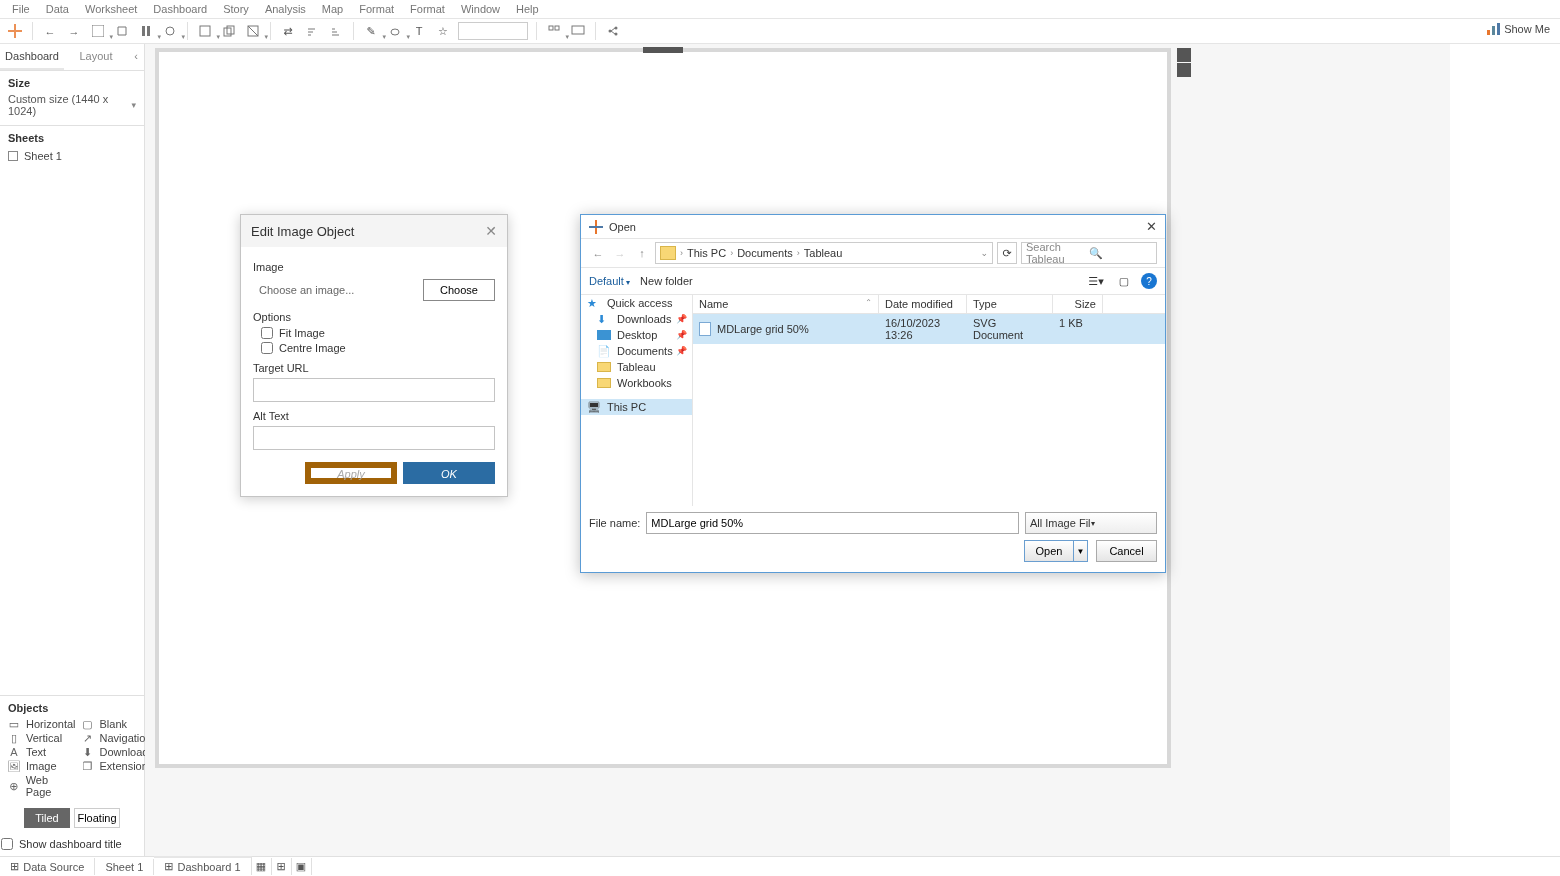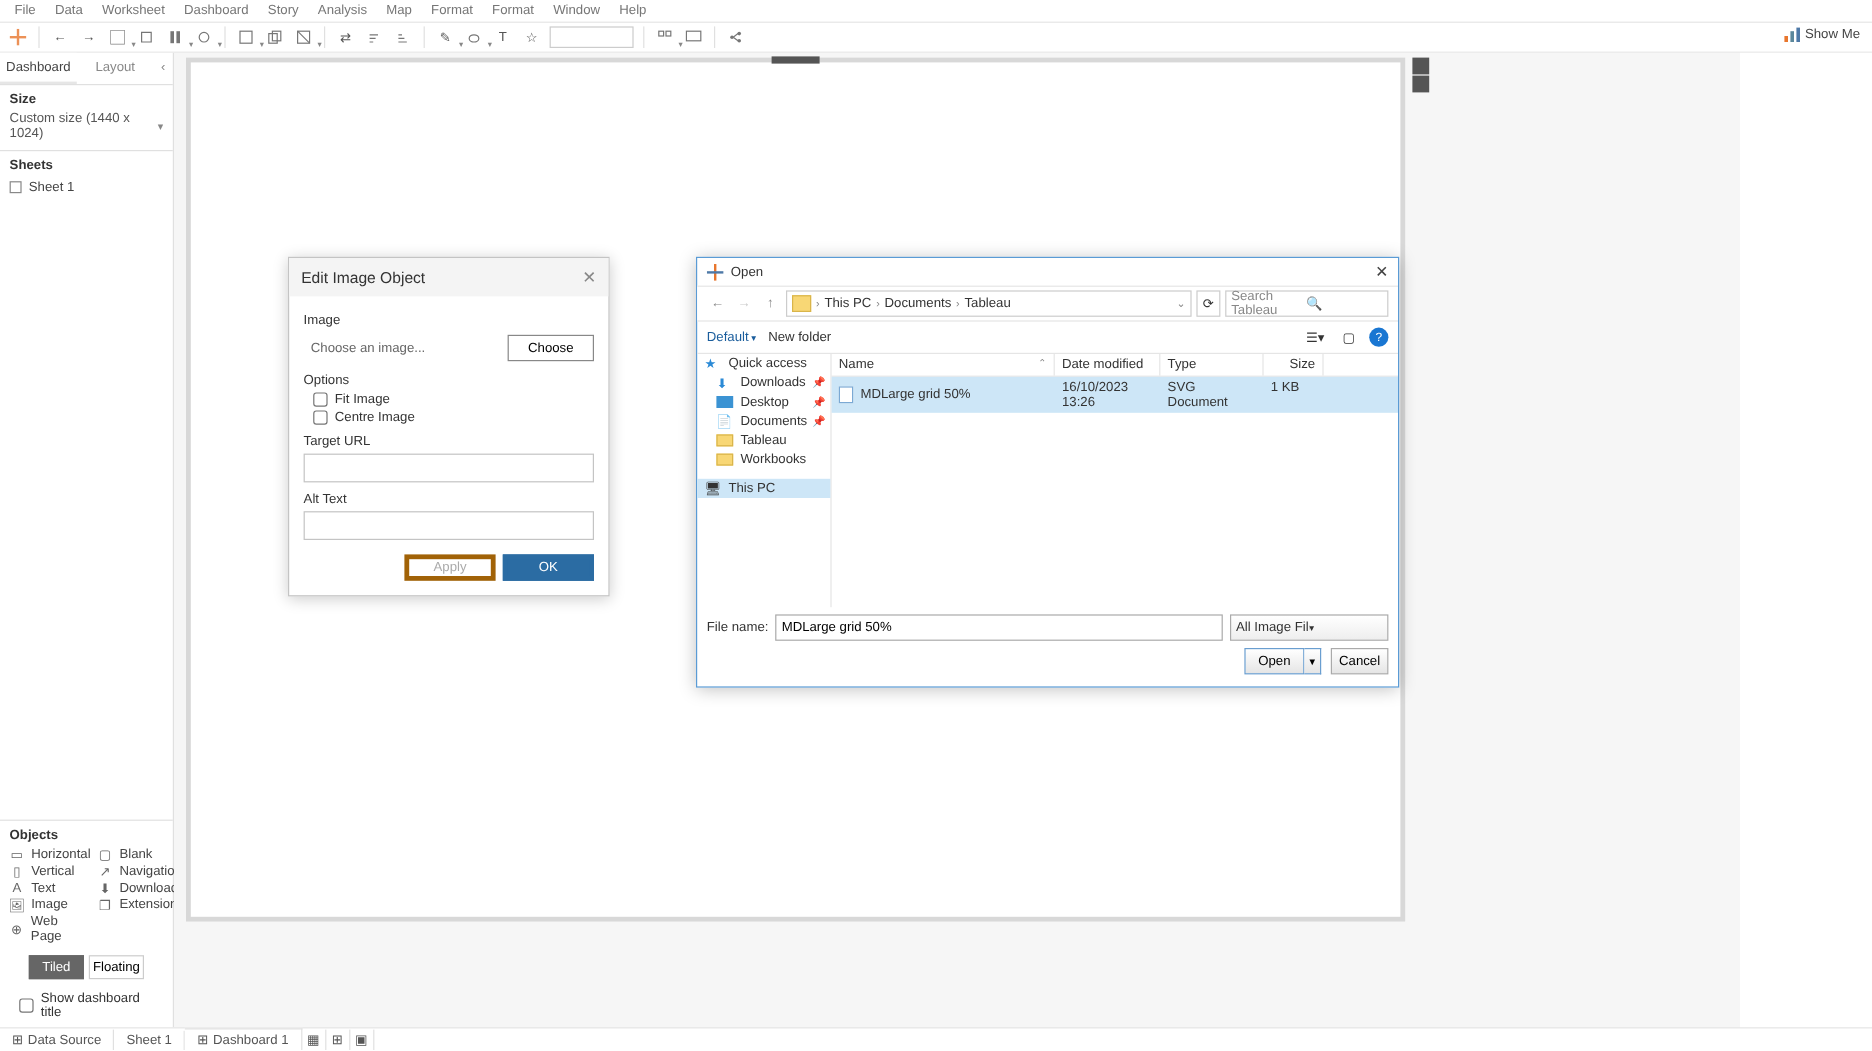--- a/index.html
+++ b/index.html
@@ -38,21 +38,21 @@
 
 .objects{margin-top:auto; border-top:1px solid #e0e0e0; padding:6px 8px 2px;}
 .objgrid{display:grid; grid-template-columns:1fr 1fr; gap:2px 6px; padding:2px 8px 6px;}
 .obj{display:flex; align-items:center; gap:6px; font-size:11px; color:#444;}
 .obj .oi{width:12px; height:12px; color:#666; display:flex; align-items:center; justify-content:center;}
 
 .tile-row{display:flex; gap:4px; padding:4px 24px;}
 .tile-row button{flex:1; height:20px; border:1px solid #ccc; font-size:11px; background:#fff;}
 .tile-row button.sel{background:#666; color:#fff; border-color:#666;}
 
-.chkrow{padding:6px 16px; display:flex; align-items:center; gap:6px; font-size:11px;}
+.chkrow{padding:6px 1px; display:flex; align-items:center; gap:6px; font-size:11px;}
 .chkrow input{width:12px; height:12px;}
 
 .canvas-wrap{flex:1; background:#f6f6f6; padding:4px; position:relative;}
 .canvas{position:absolute; left:10px; top:4px; width:1016px; height:720px; border:4px solid #d8d8d8; background:#fff;}
 .canvas .handle{position:absolute; left:50%; top:-5px; transform:translateX(-50%); width:40px; height:6px; background:#555;}
 .vstrip{position:absolute; left:1032px; top:4px; width:14px; height:720px;}
 .vstrip .b1{width:14px; height:14px; background:#555;}
 .vstrip .b2{width:14px; height:14px; background:#555; margin-top:1px;}
 
 .footer{height:20px; border-top:1px solid #e0e0e0; display:flex; align-items:center; background:#fff; font-size:11px; color:#555;}
@@ -66,21 +66,21 @@
 .dlg .titlebar .x{color:#888; cursor:default; font-size:14px;}
 .dlg .body{padding:10px 12px 12px;}
 .dlg .lbl{font-size:11px; color:#333; margin:4px 0;}
 .dlg .row{display:flex; align-items:center; margin:6px 0;}
 .dlg .hint{color:#666; font-size:11px; flex:1; padding-left:6px;}
 .dlg .choose{width:72px; height:22px; border:1px solid #888; background:#fff; font-size:11px;}
 .dlg .chk{display:flex; align-items:center; gap:6px; margin:3px 0 3px 8px; font-size:11px;}
 .dlg .chk input{width:12px; height:12px;}
 .dlg input.txt{width:100%; height:24px; border:1px solid #c4c4c4; padding:0 4px; font-size:11px;}
 .dlg .btns{display:flex; justify-content:flex-end; gap:6px; margin-top:12px;}
-.dlg .btns button{width:76px; height:22px; font-size:11px; border:4px solid #a16207; background:#fff;}
+.dlg .btns button{width:92px; height:22px; font-size:11px; border:6px solid #a16207; background:#fff;font-style:italic;}
 .dlg .btns .apply{color:#aaa;}
 .dlg .btns .ok{background:#2b6ca3; color:#fff; border-color:#2b6ca3;}
 
 
 .fdlg{position:absolute; left:580px; top:214px; width:586px; background:#fff; border:1px solid #5a9bd5; box-shadow:0 2px 14px rgba(0,0,0,.25);}
 .fdlg .ftitle{display:flex; align-items:center; padding:4px 8px; font-size:11px; color:#333;}
 .fdlg .ftitle .spark{width:14px; height:14px; margin-right:6px;}
 .fdlg .ftitle .x{margin-left:auto; color:#444; font-size:13px;}
 .fdlg .navrow{display:flex; align-items:center; padding:3px 8px; gap:4px; border-top:1px solid #e5e5e5; border-bottom:1px solid #e5e5e5; background:#fff;}
 .fdlg .navrow .nbtn{width:18px; height:20px; display:flex; align-items:center; justify-content:center; color:#888;}
@@ -116,21 +116,21 @@
 .fdlg .frow .fname{flex:0 0 186px; display:flex; align-items:center; gap:6px;}
 .fdlg .frow .fico{width:12px; height:14px; border:1px solid #7ba9d4; background:#fff;}
 .fdlg .filerow{display:flex; align-items:center; gap:6px; padding:6px 8px;}
 .fdlg .filerow label{font-size:11px; white-space:nowrap;}
 .fdlg .filerow .fname-in{flex:1; height:22px; border:1px solid #aaa; padding:0 4px; font-size:11px; background:#fff;}
 .fdlg .filerow .filter{width:132px; height:22px; border:1px solid #aaa; font-size:11px; padding:0 4px; background:linear-gradient(#fff,#eee); display:flex; align-items:center;}
 .fdlg .filerow .filter span{flex:1; white-space:nowrap; overflow:hidden;}
 .fdlg .act{display:flex; justify-content:flex-end; gap:8px; padding:0 8px 10px;}
 .fdlg .act .open{width:50px; height:22px; background:linear-gradient(#fff,#e5e5e5); border:1px solid #6a9ed0; font-size:11px;}
 .fdlg .act .odd{width:14px; height:22px; border:1px solid #6a9ed0; border-left:0; background:linear-gradient(#fff,#e5e5e5); font-size:8px;}
-.fdlg .act .cancel{width:48px; height:22px; background:linear-gradient(#fff,#e5e5e5); border:1px solid #aaa; font-size:11px;}
+.fdlg .act .cancel{width:61px; height:22px; background:linear-gradient(#fff,#e5e5e5); border:1px solid #aaa; font-size:11px;}
 .right-blank{flex:0 0 110px; background:#fff;}
 </style>
 </head>
 <body>
 
 <div class="menubar">
   <span>File</span>
   <span>Data</span>
   <span>Worksheet</span>
   <span>Dashboard</span>

